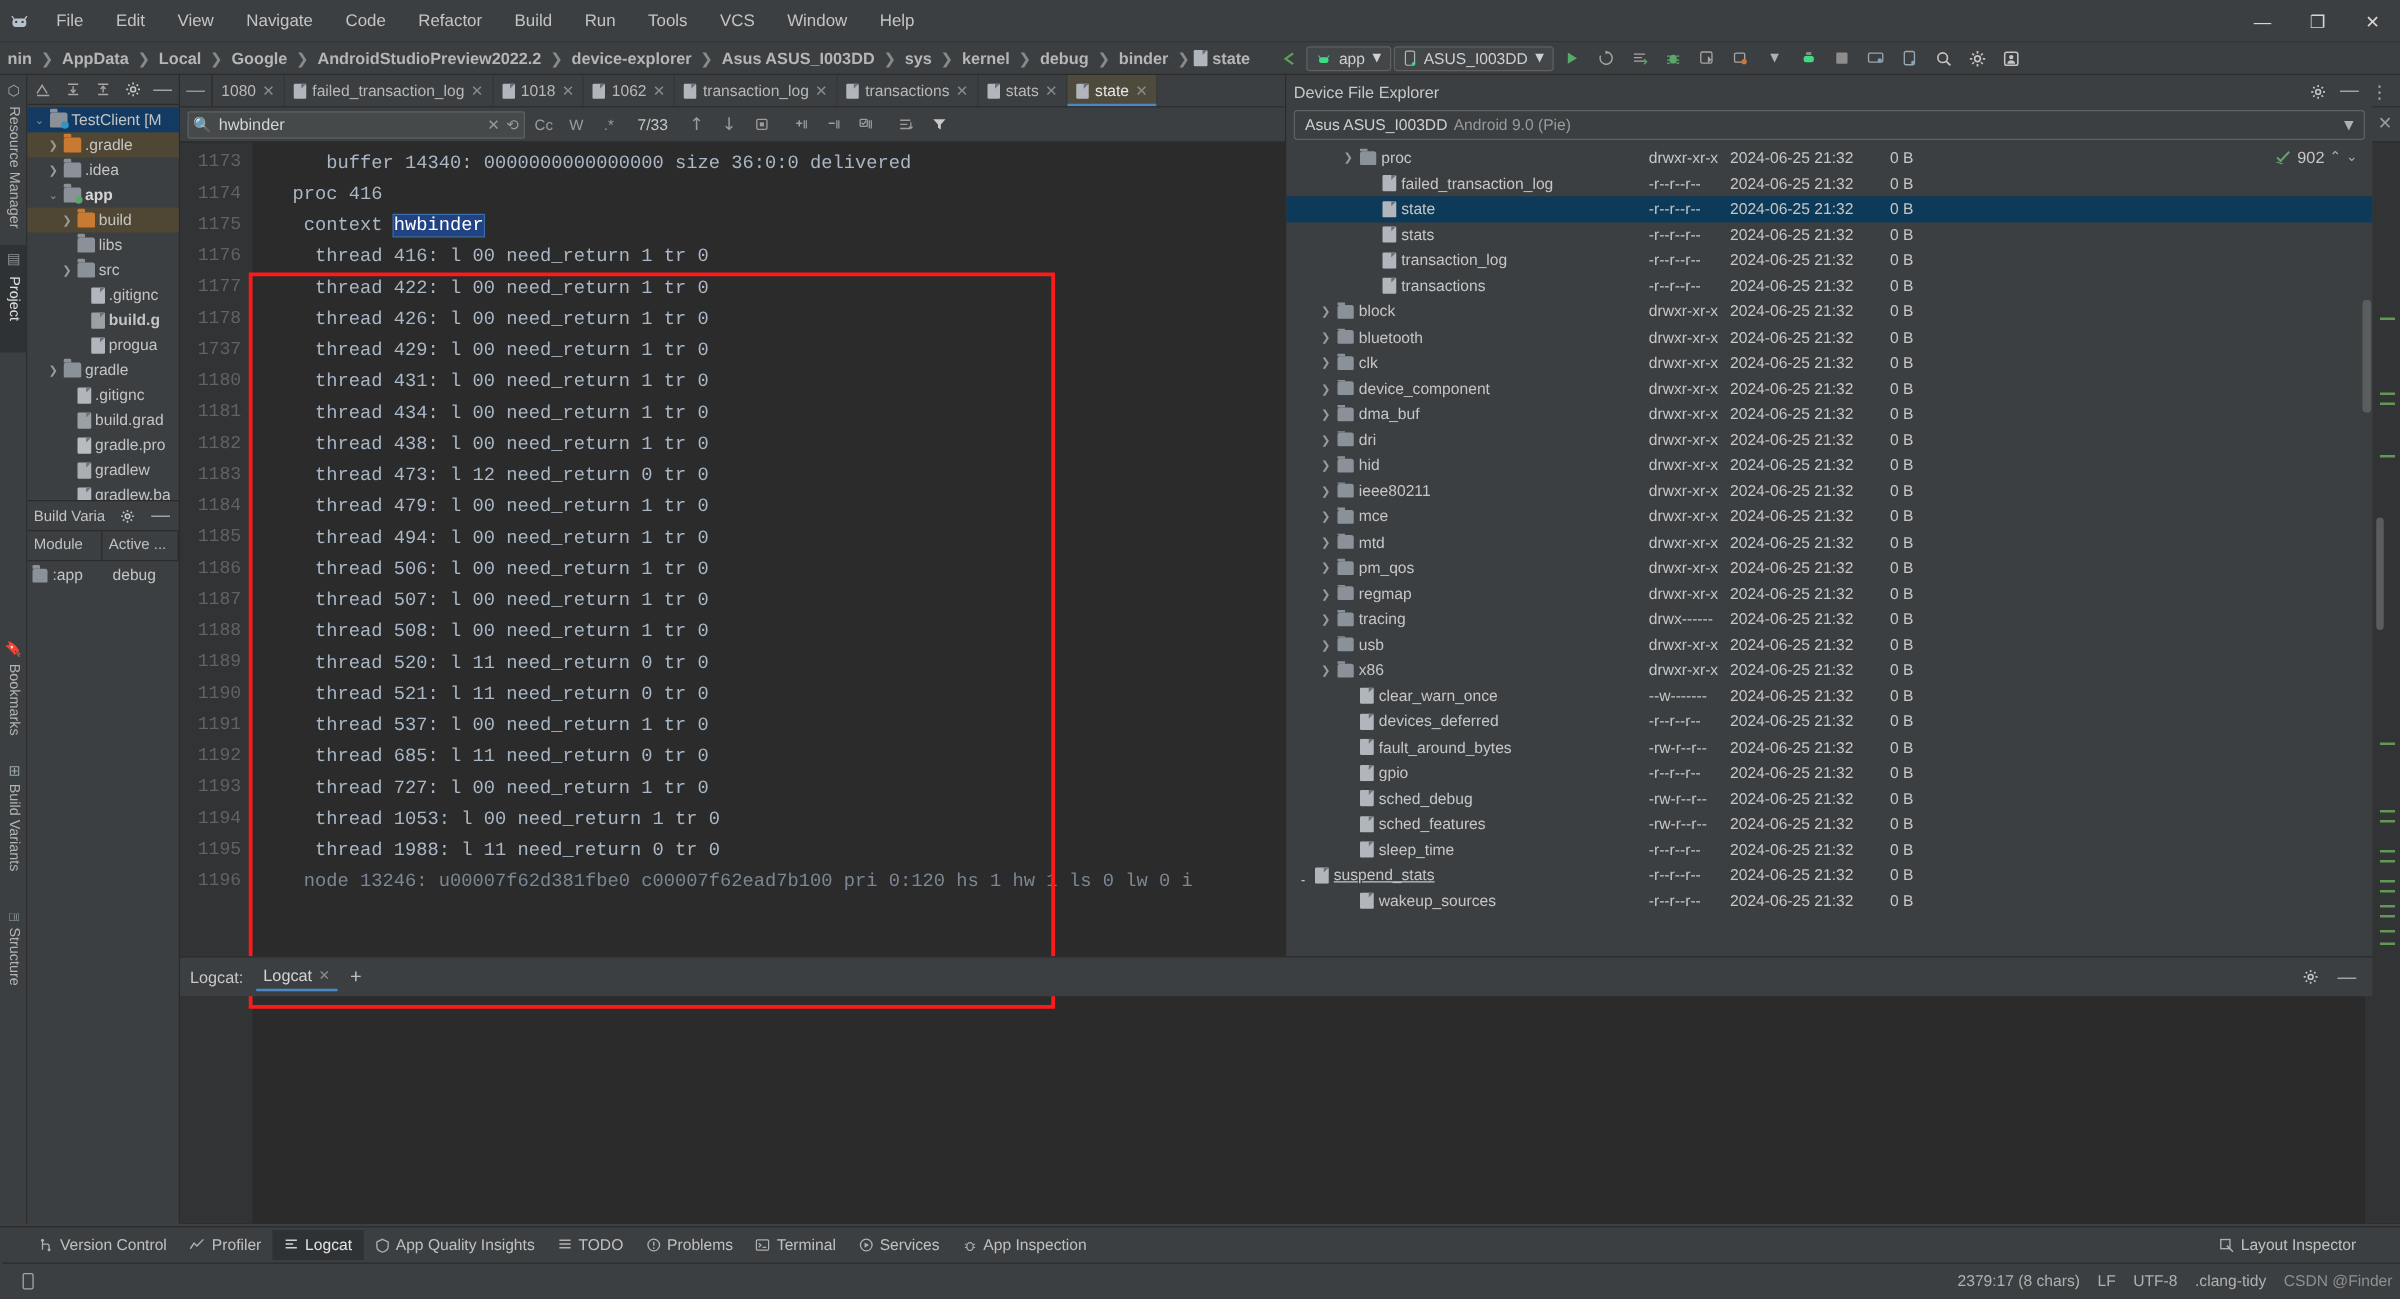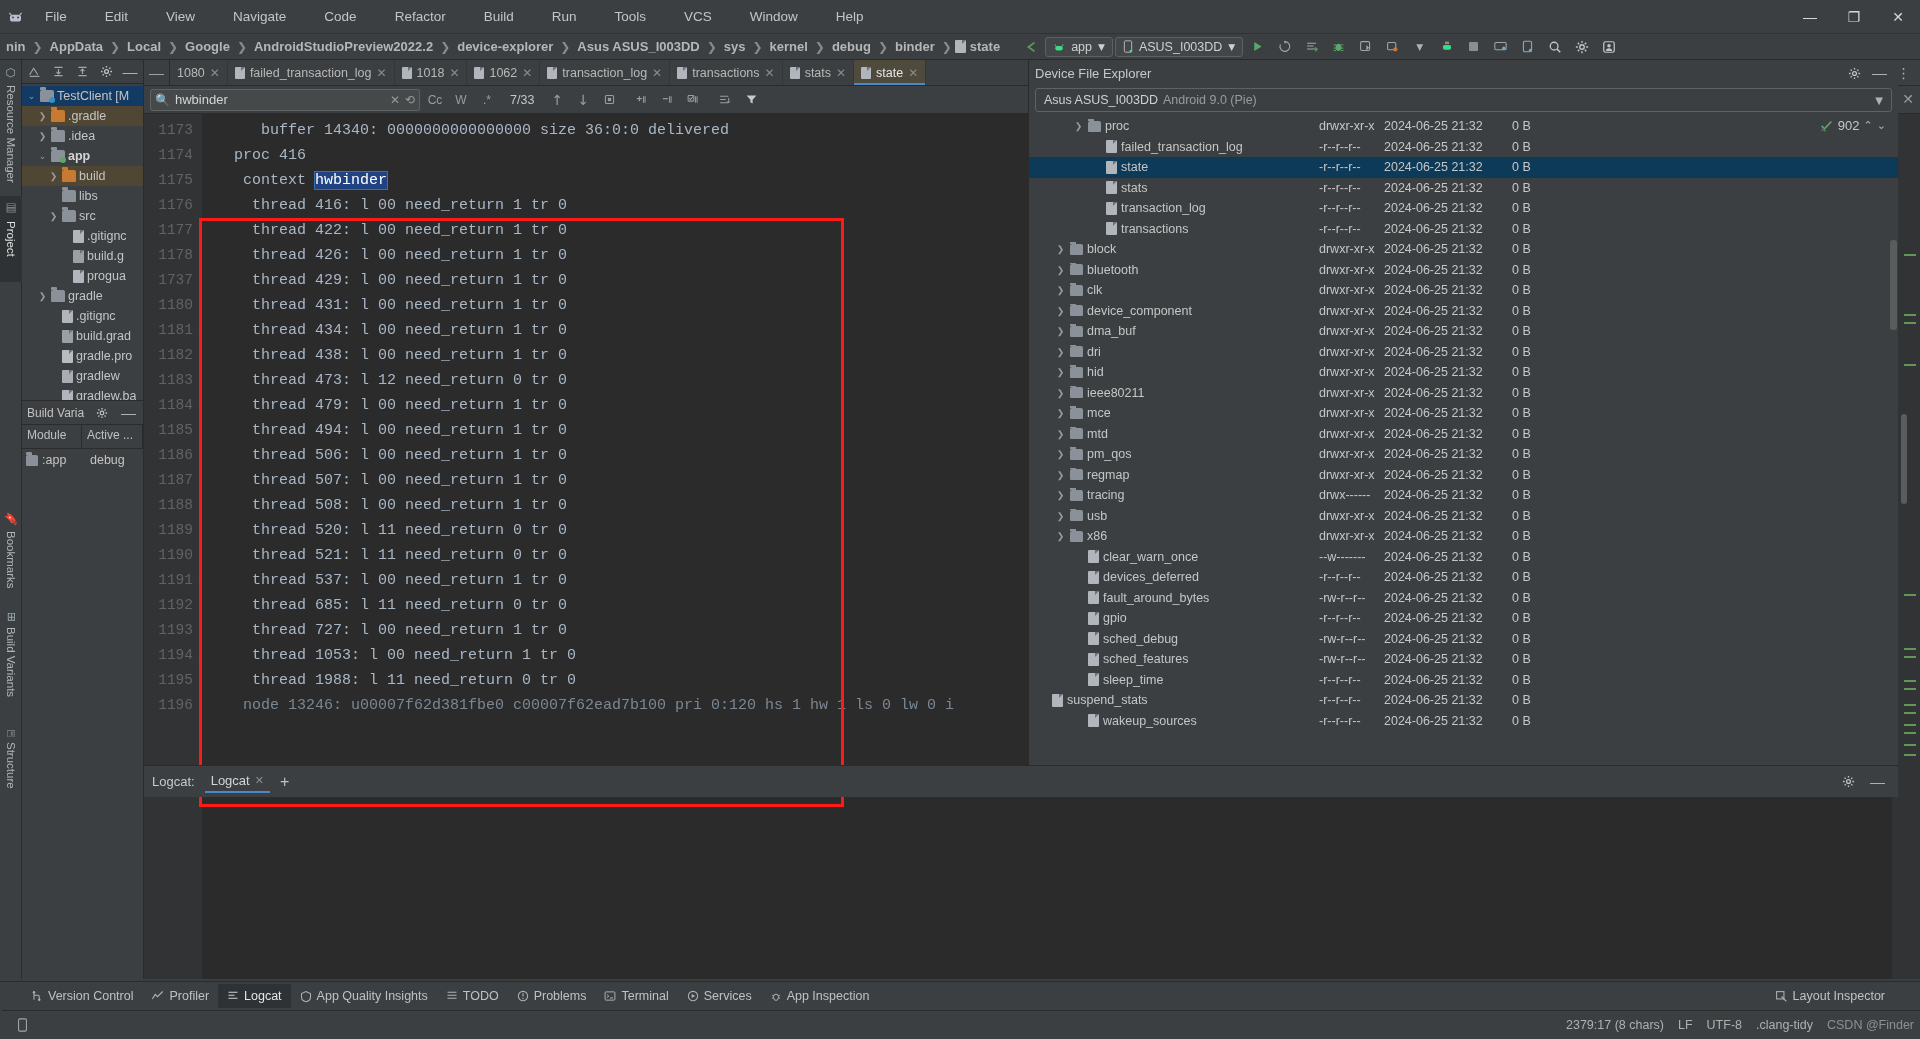--- a/index.html
+++ b/index.html
@@ -14,21 +14,21 @@
   .app{ position:relative; width:1920px; height:1039px; background:#3c3f41; }
 
   
   .titlebar{
     position:absolute; left:0; top:0; width:1920px; height:34px;
     background:#3c3f41; display:flex; align-items:center;
     border-bottom:1px solid #323232;
   }
   .logo{ width:30px; height:34px; display:flex; align-items:center; justify-content:center; }
   .logo svg{ display:block; }
-  .menu{ display:flex; align-items:center; gap:16px; margin-left:4px; }
+  .menu{ display:flex; align-items:center; gap:4px; margin-left:4px; }
   .menu .mi{ padding:3px 11px; color:#c4c4c4; font-size:13.5px; cursor:default; white-space:nowrap;}
   .wintitle{
     position:absolute; left:0; right:0; text-align:center; color:#9a9c9e;
     font-size:13.5px; pointer-events:none; white-space:nowrap;
   }
   .winbtns{ position:absolute; right:0; top:0; height:34px; display:flex; align-items:center; }
   .winbtn{ width:44px; height:34px; display:flex; align-items:center; justify-content:center; color:#d6d6d6; font-size:14px;}
 
   
   .navbar{
@@ -543,21 +543,21 @@
         <div class="trow" style="padding-left: 26px;">
           <span class="arrow">❯</span>
           <span class="fold"></span>
           <span class="tlabel">src</span>
         </div>
         <div class="trow" style="padding-left: 37px;">
           <span class="arrow">&nbsp;</span>
           <span class="filei"></span>
           <span class="tlabel">.gitignc</span>
         </div>
-        <div class="trow" style="padding-left: 37px;">
+        <div class="trow" style="padding-left: 37px; font-weight: bold;">
           <span class="arrow">&nbsp;</span>
           <span class="filei" style="background: rgb(154, 161, 166);"></span>
           <span class="tlabel">build.g</span>
         </div>
         <div class="trow" style="padding-left: 37px;">
           <span class="arrow">&nbsp;</span>
           <span class="filei"></span>
           <span class="tlabel">progua</span>
         </div>
         <div class="trow" style="padding-left: 15px;">
@@ -1091,21 +1091,21 @@
           <div class="c c-name" style="width: 282px; padding-left: 44px;">
             <span class="arrow">&nbsp;</span>
             <span class="filei"></span>
             <span>sleep_time</span>
           </div>
           <div class="c" style="width: 65px;">-r--r--r--</div>
           <div class="c" style="width: 128px;">2024-06-25 21:32</div>
           <div class="c" style="width: 56px;">0 B</div>
         </div>
         <div class="frow">
-          <div class="c c-name" style="width: 282px; ">
+          <div class="c c-name" style="width: 282px;  text-decoration: underline;">
             <span class="arrow">&nbsp;</span>
             <span class="filei"></span>
             <span>suspend_stats</span>
           </div>
           <div class="c" style="width: 65px;">-r--r--r--</div>
           <div class="c" style="width: 128px;">2024-06-25 21:32</div>
           <div class="c" style="width: 56px;">0 B</div>
         </div>
         <div class="frow">
           <div class="c c-name" style="width: 282px; padding-left: 44px;">

